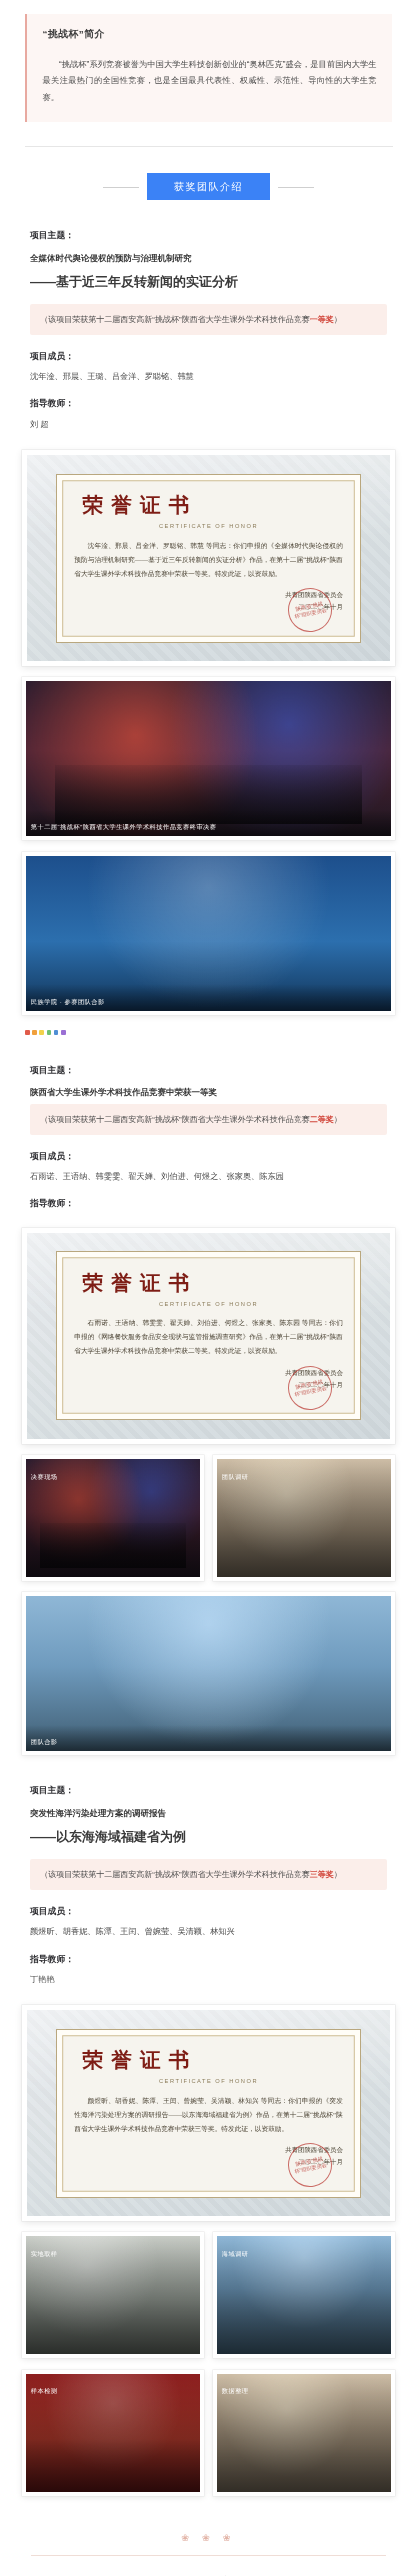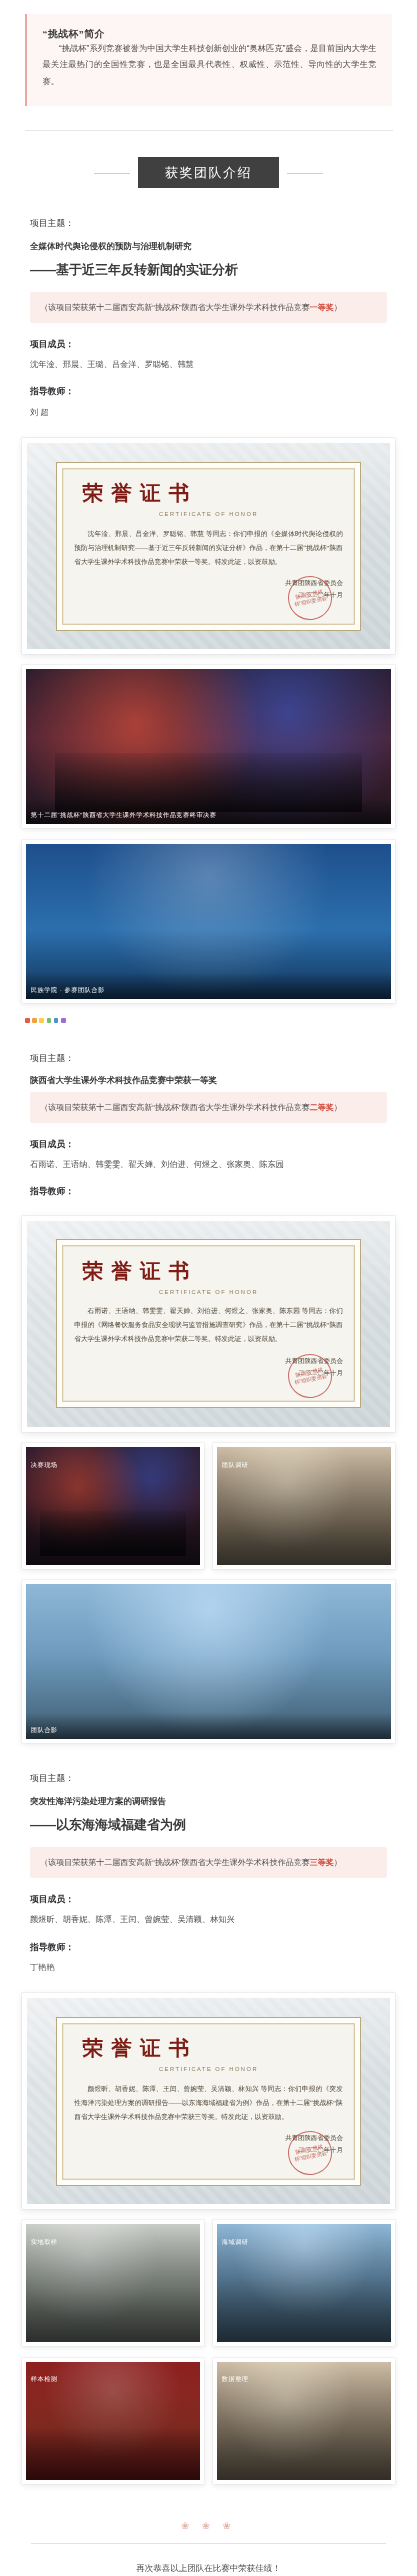--- a/index.html
+++ b/index.html
@@ -25,21 +25,21 @@
     margin: 14.4px 25px 0 25px;
     border-left: 2.6px solid #e8a9a0;
     background: #fdf6f4;
     padding: 13.4px 15.5px 15.5px 15.5px;
     position: relative;
   }
   .intro-title {
     font-size: 9.8px;
     color: #3b3b3b;
     font-weight: bold;
-    margin-bottom: 0;
+    margin-bottom: 16px;
     letter-spacing: 0.5px;
   }
   .intro-p {
     font-size: 8.2px;
     line-height: 2.0;
     color: #4a4a4a;
     text-align: justify;
     text-indent: 2em;
   }
 
@@ -50,23 +50,23 @@
     margin: 24px auto 0 auto;
   }
 
   
   .banner-wrap {
     text-align: center;
     margin: 27px 0 5.2px 0;
   }
   .banner {
     display: inline-block;
-    background: #404040;
+    background: #3b82f6;
     color: #ffffff;
-    font-size: 13px;
+    font-size: 10px;
     letter-spacing: 1.5px;
     padding: 6.7px 27px;
     position: relative;
     text-align: center;
   }
   .banner::before, .banner::after {
     content: "";
     position: absolute;
     top: 50%;
     width: 36px; height: 0.5px;
@@ -74,21 +74,21 @@
   }
   .banner::before { left: -44px; }
   .banner::after { right: -44px; }
 
   
   .proj {
     margin: 30px 30px 0 30px;
   }
   .proj-label {
     font-size: 8.8px;
-    font-weight: normal;
+    font-weight: bold;
     color: #2f2f33;
     margin-bottom: 7.2px;
   }
   .proj-title {
     font-size: 8.5px;
     line-height: 1.95;
     color: #3a3a3a;
     font-weight: bold;
     margin-bottom: 3.1px;
     text-align: justify;

